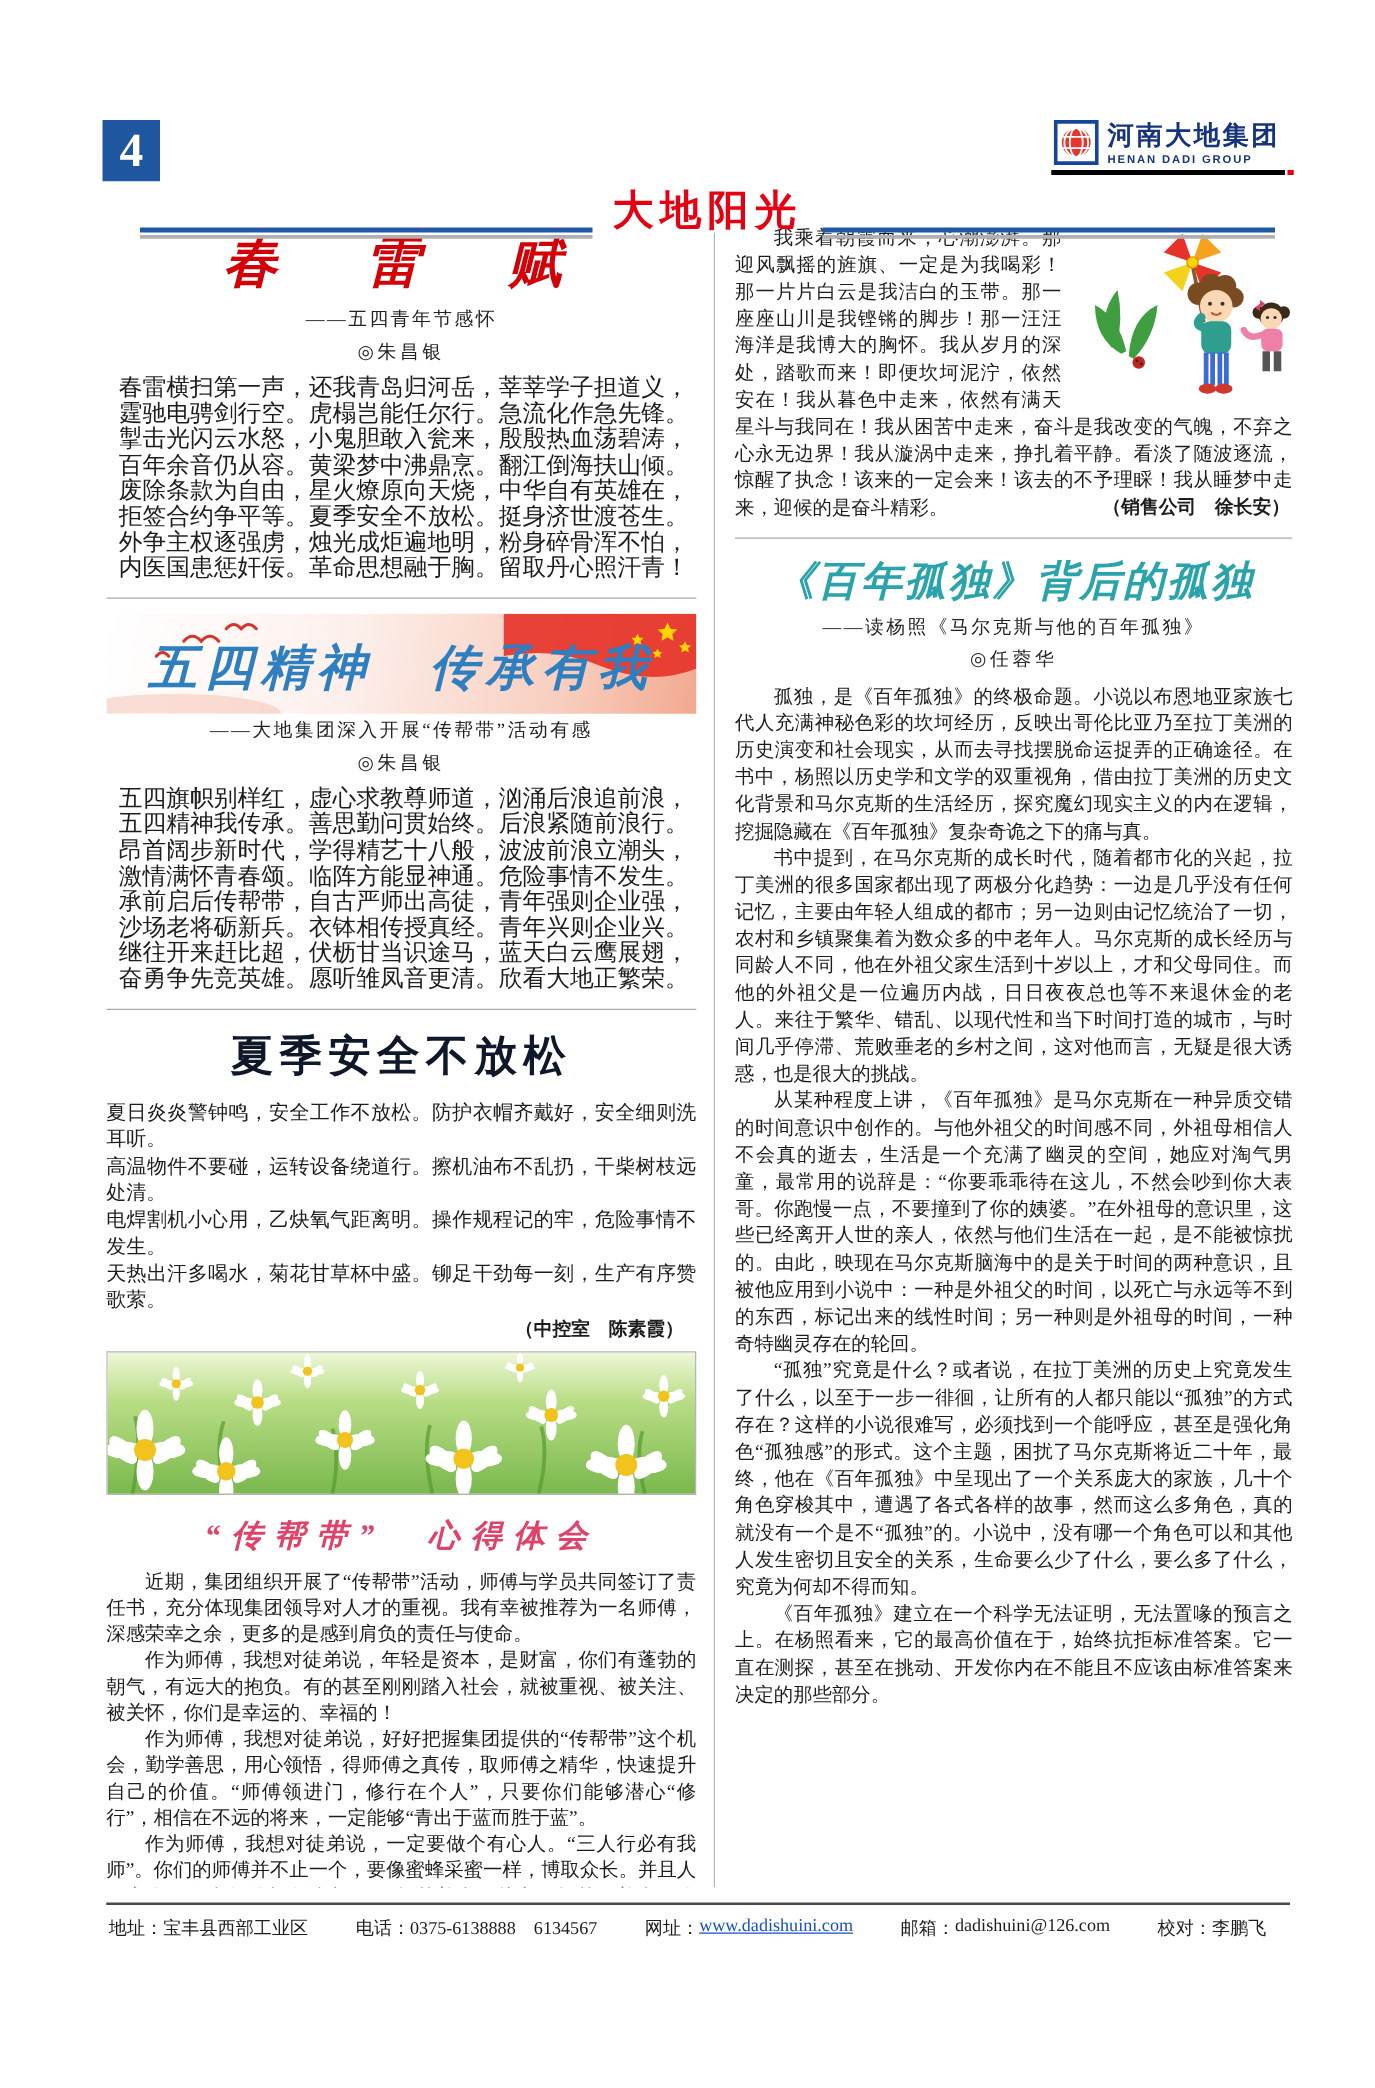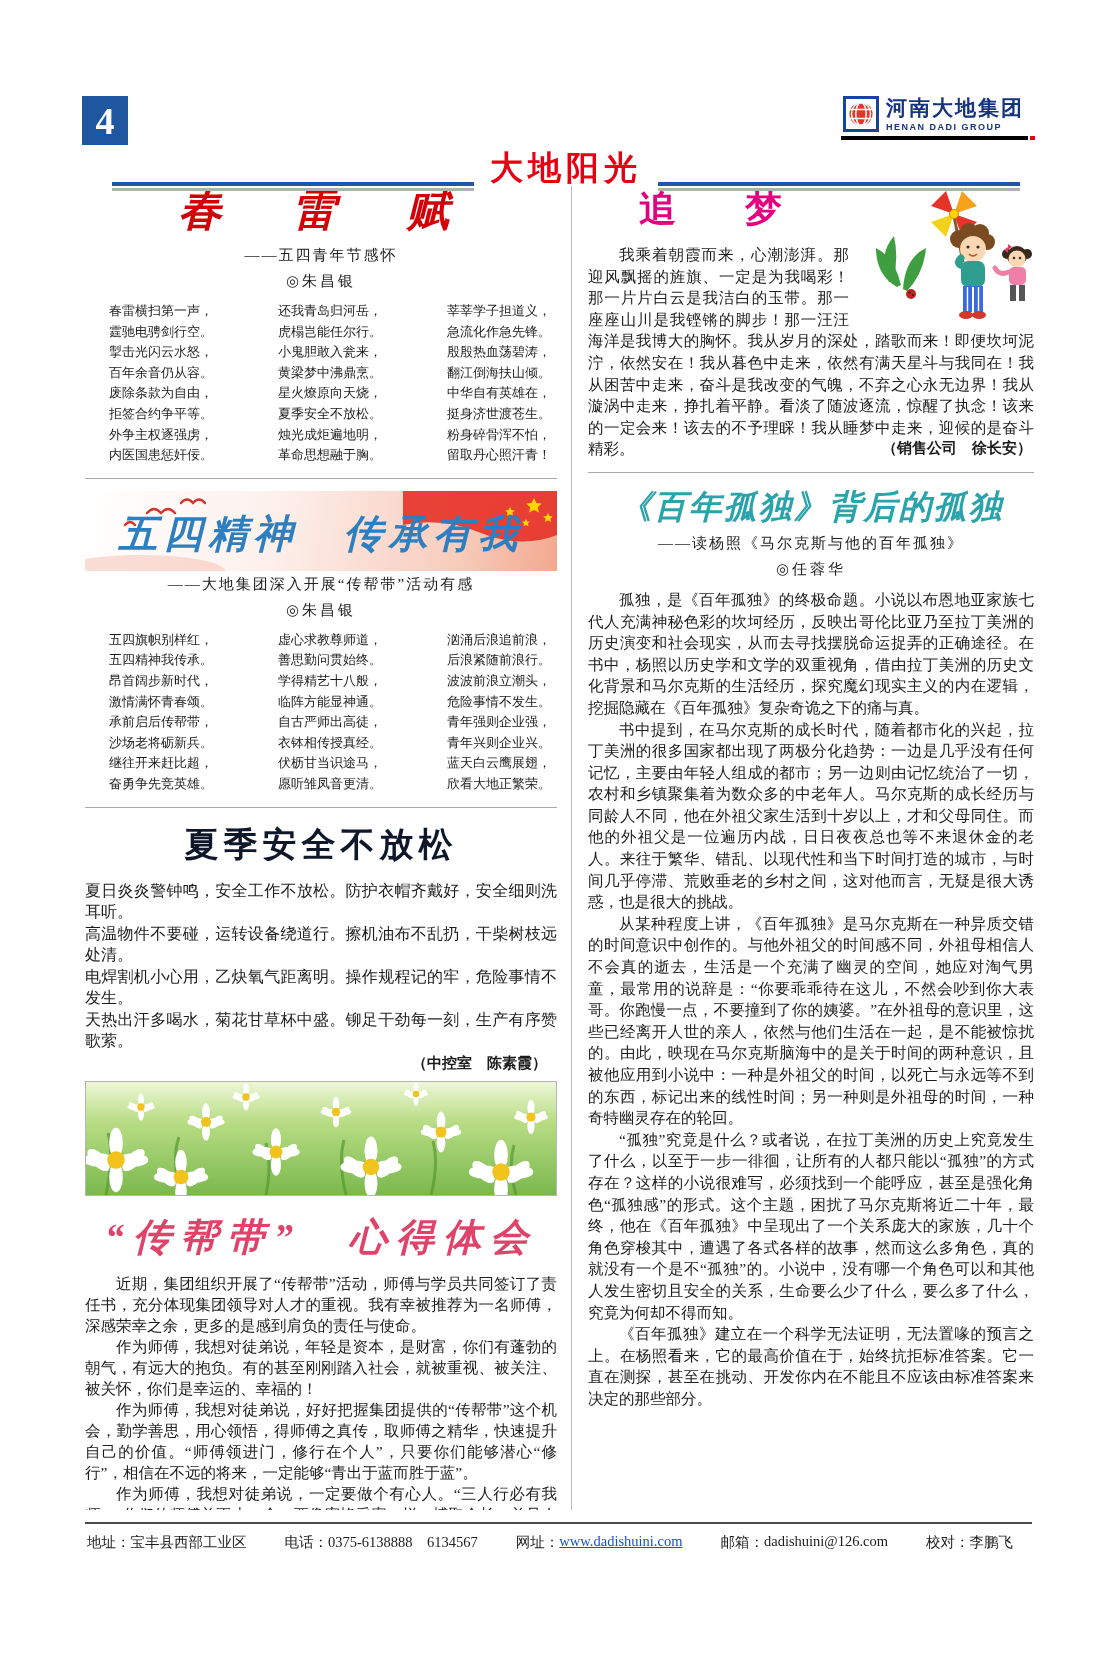--- a/index.html
+++ b/index.html
@@ -37,26 +37,26 @@
 
   
   .center { text-align:center; }
   .subtitle { text-align:center; font-size:15px; letter-spacing:2px; color:#222; margin:4px 0 0; }
   .author   { text-align:center; font-size:15px; letter-spacing:3px; color:#222; margin:7px 0 10px; }
   .t-chunlei { color:#d40007; font-size:43px; font-weight:bold; font-style:italic; letter-spacing:14px; margin:2px 0 6px; }
   .t-zhui    { color:#e4007f; font-size:37px; font-weight:bold; letter-spacing:16px; margin:4px 0 10px;
                font-family:"Liberation Sans",sans-serif; }
   .t-summer  { color:#0f172a; font-size:34px; font-weight:bold; letter-spacing:5px; margin:14px 0 12px;
                font-family:Liberation Sans, sans-serif; }
-  .t-chuan   { color:#e0436a; font-size:38px; font-weight:bold; font-style:italic; letter-spacing:9px; margin:16px 0 10px; }
+  .t-chuan   { color:#e0436a; font-size:25px; font-weight:bold; font-style:italic; letter-spacing:9px; margin:16px 0 10px; }
   .t-solitude{ color:#2ba3ab; font-size:33px; font-weight:bold; font-style:italic; letter-spacing:2px; margin:8px 0 2px; }
 
   
   .poem { display:flex; justify-content:space-between; padding:0 6px 0 10px; }
-  .poem-col { font-size:13px; line-height:20.6px; white-space:nowrap;margin-left:14px; }
+  .poem-col { font-size:19px; line-height:20.6px; white-space:nowrap; }
 
   
   .body-l p, .body-r p { margin:0; text-indent:2em; text-align:justify; }
   .body-l p { font-size:15.5px; line-height:21px; }
   .body-r p { font-size:15.5px; line-height:21.6px; }
   .verse p { margin:0; font-size:16px; line-height:21.5px; text-align:justify; }
   .sig { text-align:right; font-weight:bold; font-size:15px; padding-right:10px; margin:2px 0 0; }
   .sig-float { float:right; font-weight:bold; font-size:15px; padding-right:2px; }
 
   
@@ -321,21 +321,20 @@
             <circle cx="155" cy="74" r="1.3" fill="#333"></circle>
               <circle cx="161" cy="74" r="1.3" fill="#333"></circle>
             <path d="M145 66 l4 -3 l0 6 z" fill="#e23a62"></path>
               <path d="M153 63 l-4 -3 l0 6 z" fill="#e23a62"></path>
             <rect x="150" y="83" width="17" height="18" rx="5" fill="#ef7fa6"></rect>
             <path d="M150 88 Q140 92 136 84" stroke="#ef7fa6" stroke-width="5" fill="none" stroke-linecap="round"></path>
             <rect x="151" y="101" width="6" height="16" fill="#555"></rect>
               <rect x="160" y="101" width="6" height="16" fill="#555"></rect>
           </g>
         </svg>
-        <div class="center t-zhui">追　梦</div>
         <div class="body-r">
           <p>
             <span>我乘着朝霞而来，心潮澎湃。那迎风飘摇的旌旗、一定是为我喝彩！那一片片白云是我洁白的玉带。那一座座山川是我铿锵的脚步！那一汪汪海洋是我博大的胸怀。我从岁月的深处，踏歌而来！即便坎坷泥泞，依然安在！我从暮色中走来，依然有满天星斗与我同在！我从困苦中走来，奋斗是我改变的气魄，不弃之心永无边界！我从漩涡中走来，挣扎着平静。看淡了随波逐流，惊醒了执念！该来的一定会来！该去的不予理睬！我从睡梦中走来，迎候的是奋斗精彩。</span>
             <span class="sig-float">（销售公司　徐长安）</span>
           </p>
         </div>
       </div>
 
       <hr class="hdiv">
 

